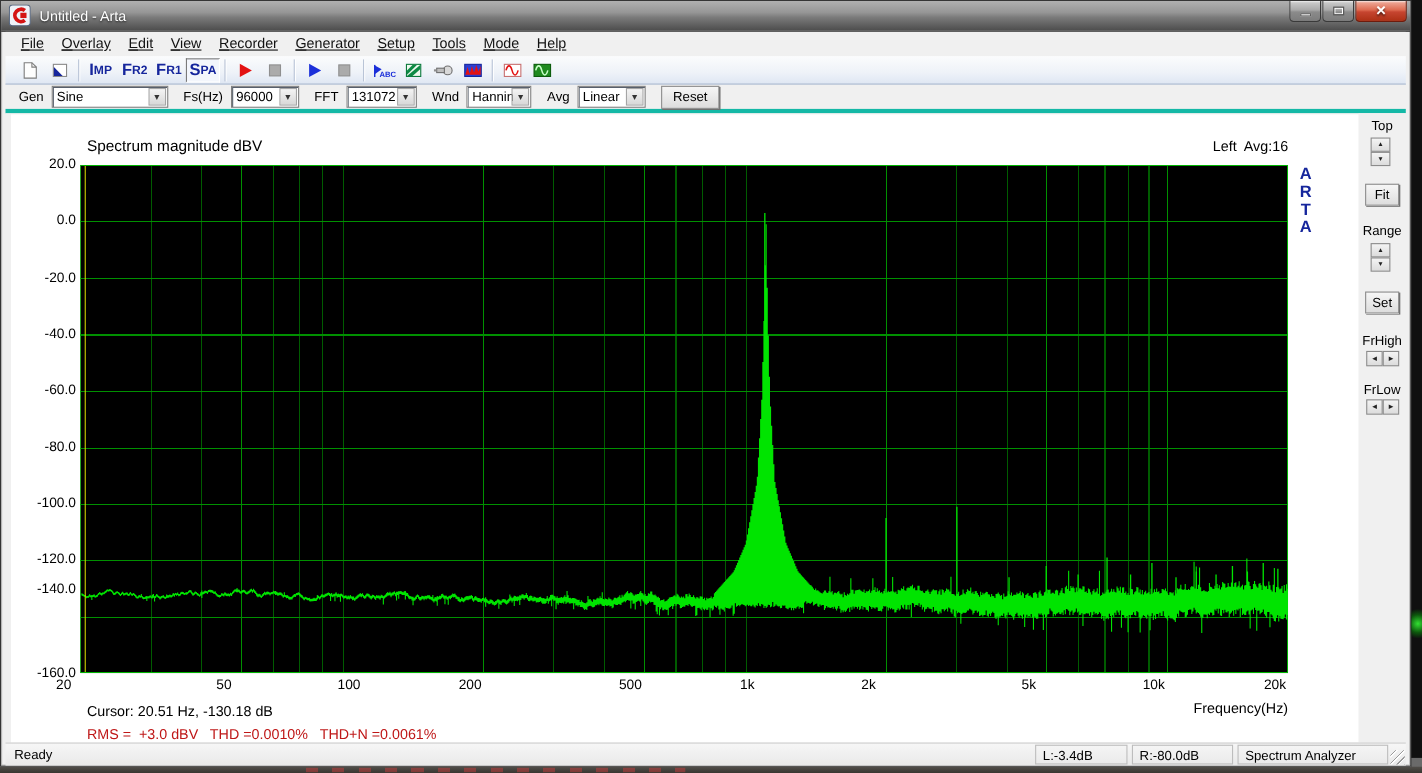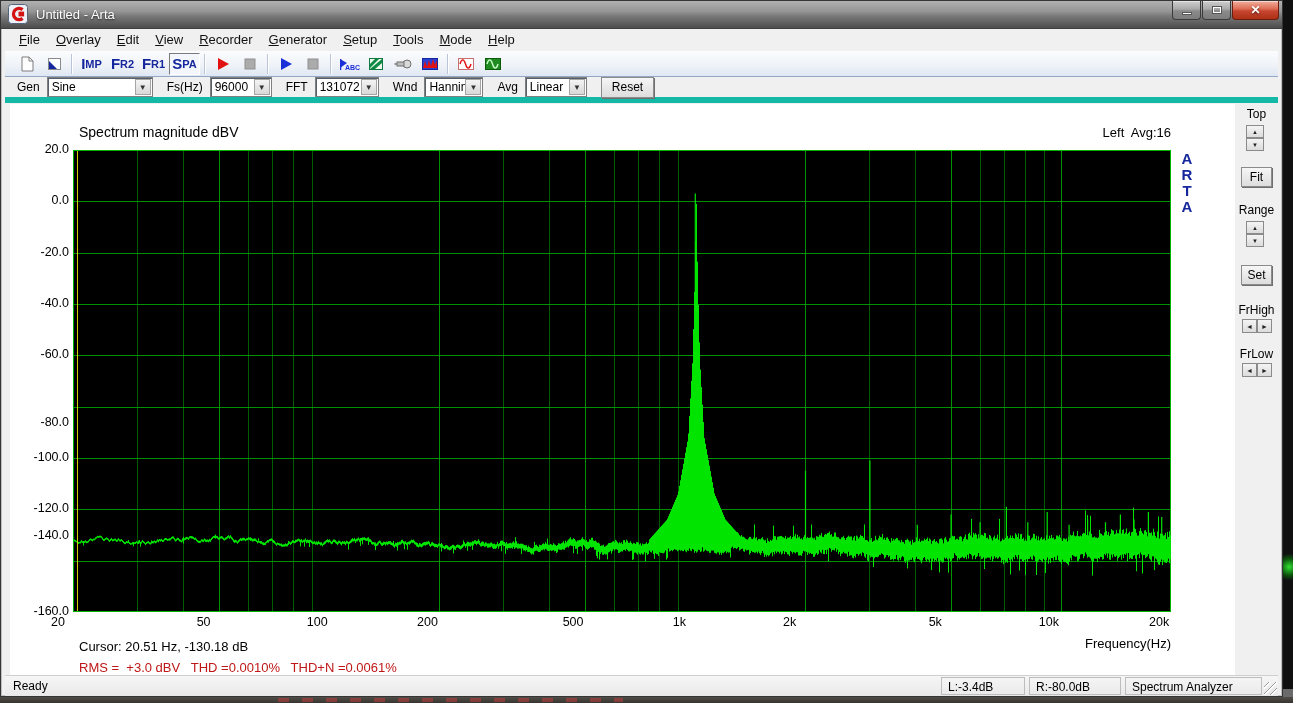--- a/index.html
+++ b/index.html
@@ -23,36 +23,36 @@
          box-shadow:inset 0 1px 0 rgba(255,255,255,.5); margin-left:1px; cursor:default; }
   .cap.min, .cap.max { width:29px; }
   .cap.close { width:47px;
          background:linear-gradient(180deg,#f0b0a0,#dd6a50 45%,#c64530 55%,#ad3015);
          border-color:#6e1c0d; }
   .glyph-min { width:10px; height:3px; background:#fff; border:1px solid #565656; margin-top:6px; }
   .glyph-max { width:10px; height:8px; border:1px solid #565656; box-shadow:inset 0 0 0 1px #fff; background:transparent; }
   .glyph-x  { color:#fff; font-size:12px; font-weight:bold; text-shadow:0 1px 2px rgba(0,0,0,.6); }
 
   .menubar { position:absolute; left:4px; right:4px; top:28px; height:22px; background:#f0f0f0;
-             display:flex; align-items:center; padding-left:6px; font-size:13px; color:#111; }
+             display:flex; align-items:center; padding-left:6px; font-size:13px; color:#111;text-decoration:underline; }
   .menu-item { padding:2px 8px 3px 8px; }
 
   .toolbar { position:absolute; left:4px; right:4px; top:50px; height:26px;
              background:linear-gradient(180deg,#fbfcfd,#eef2f8 60%,#dfe7f3);
              border-bottom:1px solid #93a7c7; display:flex; align-items:center; padding-left:8px; }
   .tb-btn { width:27px; height:22px; display:flex; align-items:center; justify-content:center;
             border:1px solid transparent; }
   .tb-btn.texty { width:31px; color:#16269c; font-weight:bold; }
   .tb-btn.texty .big { font-size:15px; }
   .tb-btn.texty .small { font-size:11px; letter-spacing:0; }
   .tb-btn.active { border-color:#7a7a7a #ffffff #ffffff #7a7a7a; background:#f3f6fc; }
   .tb-sep { width:1px; height:20px; background:#b9c4d6; margin:0 4px; box-shadow:1px 0 0 #fff; }
 
   .controls { position:absolute; left:4px; right:4px; top:76px; height:26px; background:#f0f0f0;
-              border-bottom:6px solid #14b8a6; display:flex; align-items:center; font-size:12px; color:#000; }
+              border-bottom:4px solid #14b8a6; display:flex; align-items:center; font-size:12px; color:#000; }
   .lbl { margin-right:7px; }
   .combo { height:20px; background:#fff; border:1px solid #7f7f7f;
            box-shadow:inset 1px 1px 0 #58606c; display:flex; align-items:center;
            font-size:12px; padding-left:4px; position:relative; margin-right:14px; }
   .combo-arrow { position:absolute; right:1px; top:1px; bottom:1px; width:16px;
                  background:linear-gradient(180deg,#f4f4f4,#d8d8d8); border:1px solid #a5a5a5;
                  display:flex; align-items:center; justify-content:center; font-size:8px; color:#333; }
   .btn { height:21px; background:linear-gradient(180deg,#f6f6f6,#dddddd);
          border:1px solid #8b8b8b; box-shadow:1px 1px 0 #6f6f6f; font-size:12px;
          font-family:"Liberation Sans",sans-serif; padding:0 10px; }
@@ -276,21 +276,21 @@
             <div>R</div>
             <div>T</div>
             <div>A</div>
           </div>
         <div id="ylabels">
             <div class="ylab" style="top: 38px;">20.0</div>
             <div class="ylab" style="top: 89.3333px;">0.0</div>
             <div class="ylab" style="top: 140.667px; padding-left: 20px;">-20.0</div>
             <div class="ylab" style="top: 192px;">-40.0</div>
             <div class="ylab" style="top: 243.333px;">-60.0</div>
-            <div class="ylab" style="top: 294.667px; margin-top: 16px;">-80.0</div>
+            <div class="ylab" style="top: 294.667px;">-80.0</div>
             <div class="ylab" style="top: 346px;">-100.0</div>
             <div class="ylab" style="top: 397.333px;">-120.0</div>
             <div class="ylab" style="top: 424px;">-140.0</div>
             <div class="ylab" style="top: 500px;">-160.0</div>
           </div>
         <svg id="plot" width="1098" height="462" viewBox="0 0 1098 462">
             <rect x="0" y="0" width="1098" height="462" fill="#000000"></rect>
             <path d="M64.5 0V462M110.5 0V462M175.5 0V462M199.5 0V462M220.5 0V462M239.5 0V462M430.5 0V462M476.5 0V462M541.5 0V462M565.5 0V462M586.5 0V462M605.5 0V462M796.5 0V462M842.5 0V462M907.5 0V462M931.5 0V462M952.5 0V462M971.5 0V462" stroke="#005c00" stroke-width="1" fill="none" shape-rendering="crispEdges"></path>
             <path d="M146.5 0V462M366.5 0V462M512.5 0V462M732.5 0V462M878.5 0V462M988.5 0V462M0 51.5H1098M0 103.5H1098M0 154.5H1098M0 205.5H1098M0 257.5H1098M0 308.5H1098M0 359.5H1098M0 411.5H1098" stroke="#009000" stroke-width="1" fill="none" shape-rendering="crispEdges"></path>
             <rect x="0.5" y="0.5" width="1097" height="461" fill="none" stroke="#00b400" shape-rendering="crispEdges"></rect>

